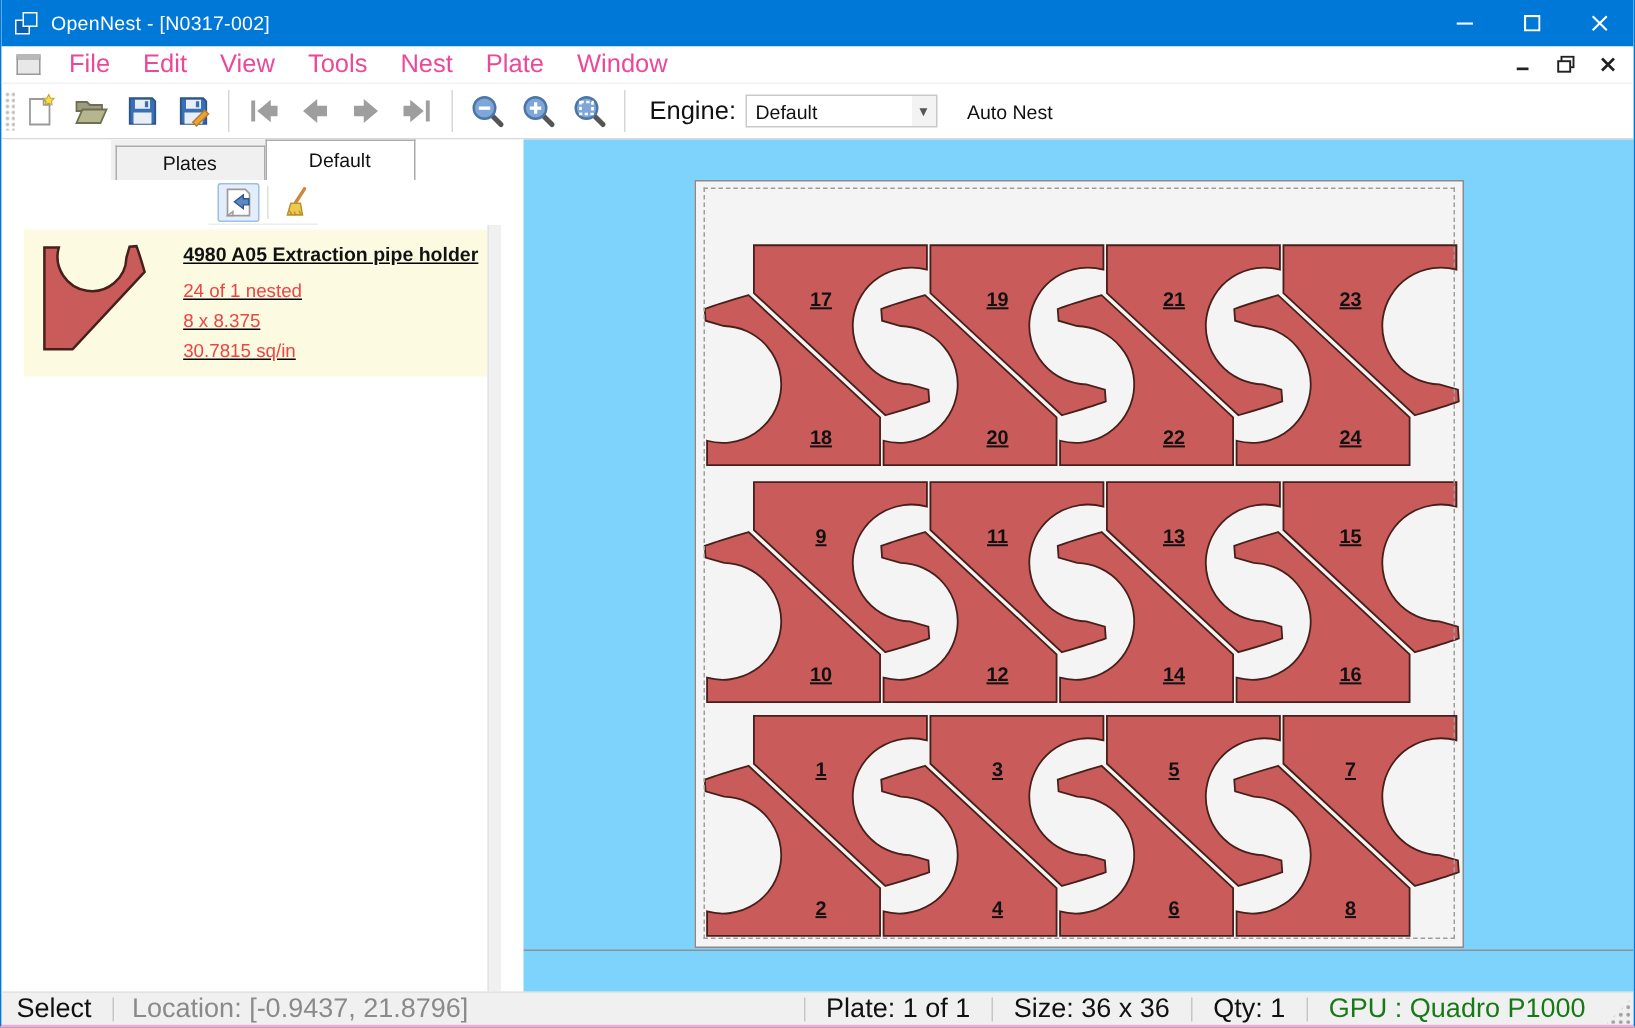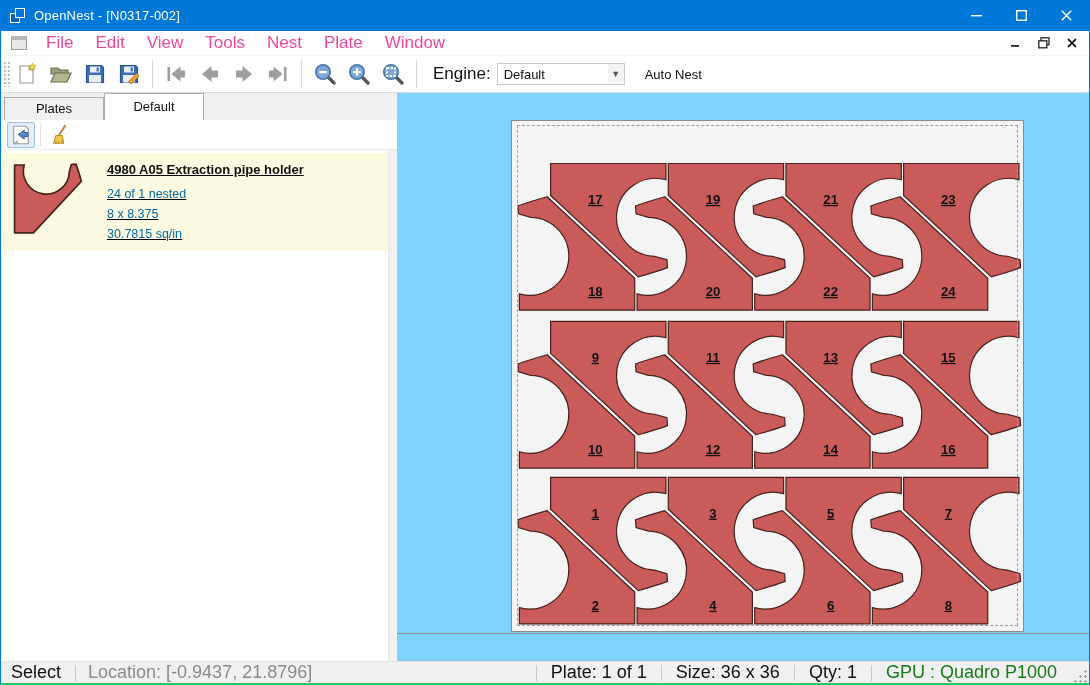--- a/index.html
+++ b/index.html
@@ -1,19 +1,19 @@
 <!DOCTYPE html>
 <html><head>
 <meta charset="utf-8">
 <style>
   * { margin:0; padding:0; box-sizing:border-box; }
   body { font-family:"Liberation Sans", sans-serif; background:#444; }
   .window{
     width:1090px; height:685px; position:relative; background:#fff;
-    border-left:1px solid #0078D7; border-right:1px solid #0078D7; border-bottom:2px solid #22c55e;
+    border-left:1px solid #0078D7; border-right:1px solid #0078D7; border-bottom:2px solid #f9a8d4;
     display:flex; flex-direction:column; overflow:hidden;
   }
   
   .titlebar{ height:31px; background:#0078D7; display:flex; align-items:center; color:#fff; flex:0 0 auto; }
   .title-icon{ width:16px; height:16px; margin:0 8px 0 9px; position:relative; }
   .title-icon .sq{ position:absolute; border:1.5px solid #fff; background:#0a5fae; width:10px; height:10px; }
   .title-icon .sq.back{ left:0; top:5px; }
   .title-icon .sq.front{ left:5px; top:0; background:#0078D7; }
   .title-text{ font-size:13px; letter-spacing:.2px; }
   .title-btns{ margin-left:auto; display:flex; height:100%; }
@@ -29,37 +29,37 @@
   .toolbar{ height:37px; background:#fff; border-bottom:1px solid #d9d9d9; display:flex; align-items:center; flex:0 0 auto; }
   .grip{ width:7px; height:26px; margin-left:2px; background-image:radial-gradient(#bdbdbd 1px, transparent 1.2px); background-size:4px 4px; }
   .tool-btn{ width:34px; height:30px; display:flex; align-items:center; justify-content:center; border:1px solid transparent; border-radius:2px; }
   .tool-sep{ width:1px; height:28px; background:#d7d7d7; margin:0 6px; }
   .engine-label{ font-size:17px; font-weight:normal; color:#111; margin:0 6px 0 10px; }
   .engine-combo{ width:128px; height:22px; background:#fff; border:1px solid #c9c9c9; display:flex; align-items:center; font-size:13px; color:#111; padding-left:6px; }
   .engine-combo .arrow{ margin-left:auto; width:16px; height:100%; display:flex; align-items:center; justify-content:center; background:#f3f3f3; color:#555; font-size:9px; }
   .autonest-btn{ font-size:13px; color:#111; margin-left:14px; padding:3px 6px; background:transparent; border:none; }
   
   .content{ flex:1; display:flex; min-height:0; }
-  .leftpanel{ width:396px; background:#fff; display:flex; flex-direction:column; flex:0 0 auto; }
+  .leftpanel{ width:348px; background:#fff; display:flex; flex-direction:column; flex:0 0 auto;align-items:center; }
   .tabstrip{ height:27px; background:#f0f0f0; display:flex; align-items:flex-end; padding-left:3px; flex:0 0 auto; }
   .tab{ width:100px; text-align:center; font-size:13px; color:#111; }
   .tab.inactive{ height:23px; line-height:22px; background:#f0f0f0; border:1px solid #acacac; border-bottom:none; }
   .tab.active{ height:27px; line-height:26px; background:#fff; border:1px solid #acacac; border-bottom:none; position:relative; z-index:2; }
   .panel-tools{ height:30px; background:#fff; border-bottom:1px solid #ececec; display:flex; align-items:center; padding-left:6px; flex:0 0 auto; }
   .ptool{ width:28px; height:26px; display:flex; align-items:center; justify-content:center; }
   .ptool.selected{ background:#e4eefa; border:1px solid #9ebfe4; border-radius:2px; }
   .ptool-sep{ width:1px; height:22px; background:#e0e0e0; margin:0 5px; }
   .drawing-list{ flex:1; display:flex; }
   .list-scroll{ width:9px; background:#f0f0f0; border-left:1px solid #e4e4e4; margin-left:auto; }
   .list-body{ flex:1; padding-top:3px; }
   .drawing-item{ background:#fcfbe2; display:flex; padding:7px 6px 7px 10px; min-height:90px;text-decoration:underline; }
   .thumb{ width:74px; height:76px; margin-right:22px; flex:0 0 auto; }
   .item-text{ padding-top:2px; }
   .item-title{ font-size:13px; font-weight:bold; color:#121212; margin-bottom:7px; }
-  .item-line{ font-size:12.5px; color:#0369a1; line-height:20px; }
+  .item-line{ font-size:12.5px; color:#ef4444; line-height:20px; }
   
   .canvas{ flex:1; background:#7dd3fc; position:relative; overflow:hidden; }
   .canvas .hline{ position:absolute; left:0; right:0; top:540px; height:1px; background:#8f8f8f; }
   .plate{ position:absolute; left:114px; top:27px; width:513px; height:512px; background:#f4f4f4; border:1px solid #8a8a8a; }
   .plate-dash{ position:absolute; left:5px; top:4px; right:5px; bottom:5px; border:1px dashed #9e9e9e; pointer-events:none; }
   .plate svg{ position:absolute; left:0; top:0; width:100%; height:100%; overflow:hidden; }
   .part{ fill:#c95c5a; stroke:#47201b; stroke-width:0.085; }
   .partnum{ font-family:"Liberation Sans", sans-serif; font-weight:bold; font-size:0.93px; fill:#111; text-anchor:middle; text-decoration:underline; }
   
   .statusbar{ height:22px; background:#f0f0f0; border-top:1px solid #e2e2e2; display:flex; align-items:center; font-size:18px; flex:0 0 auto; }

